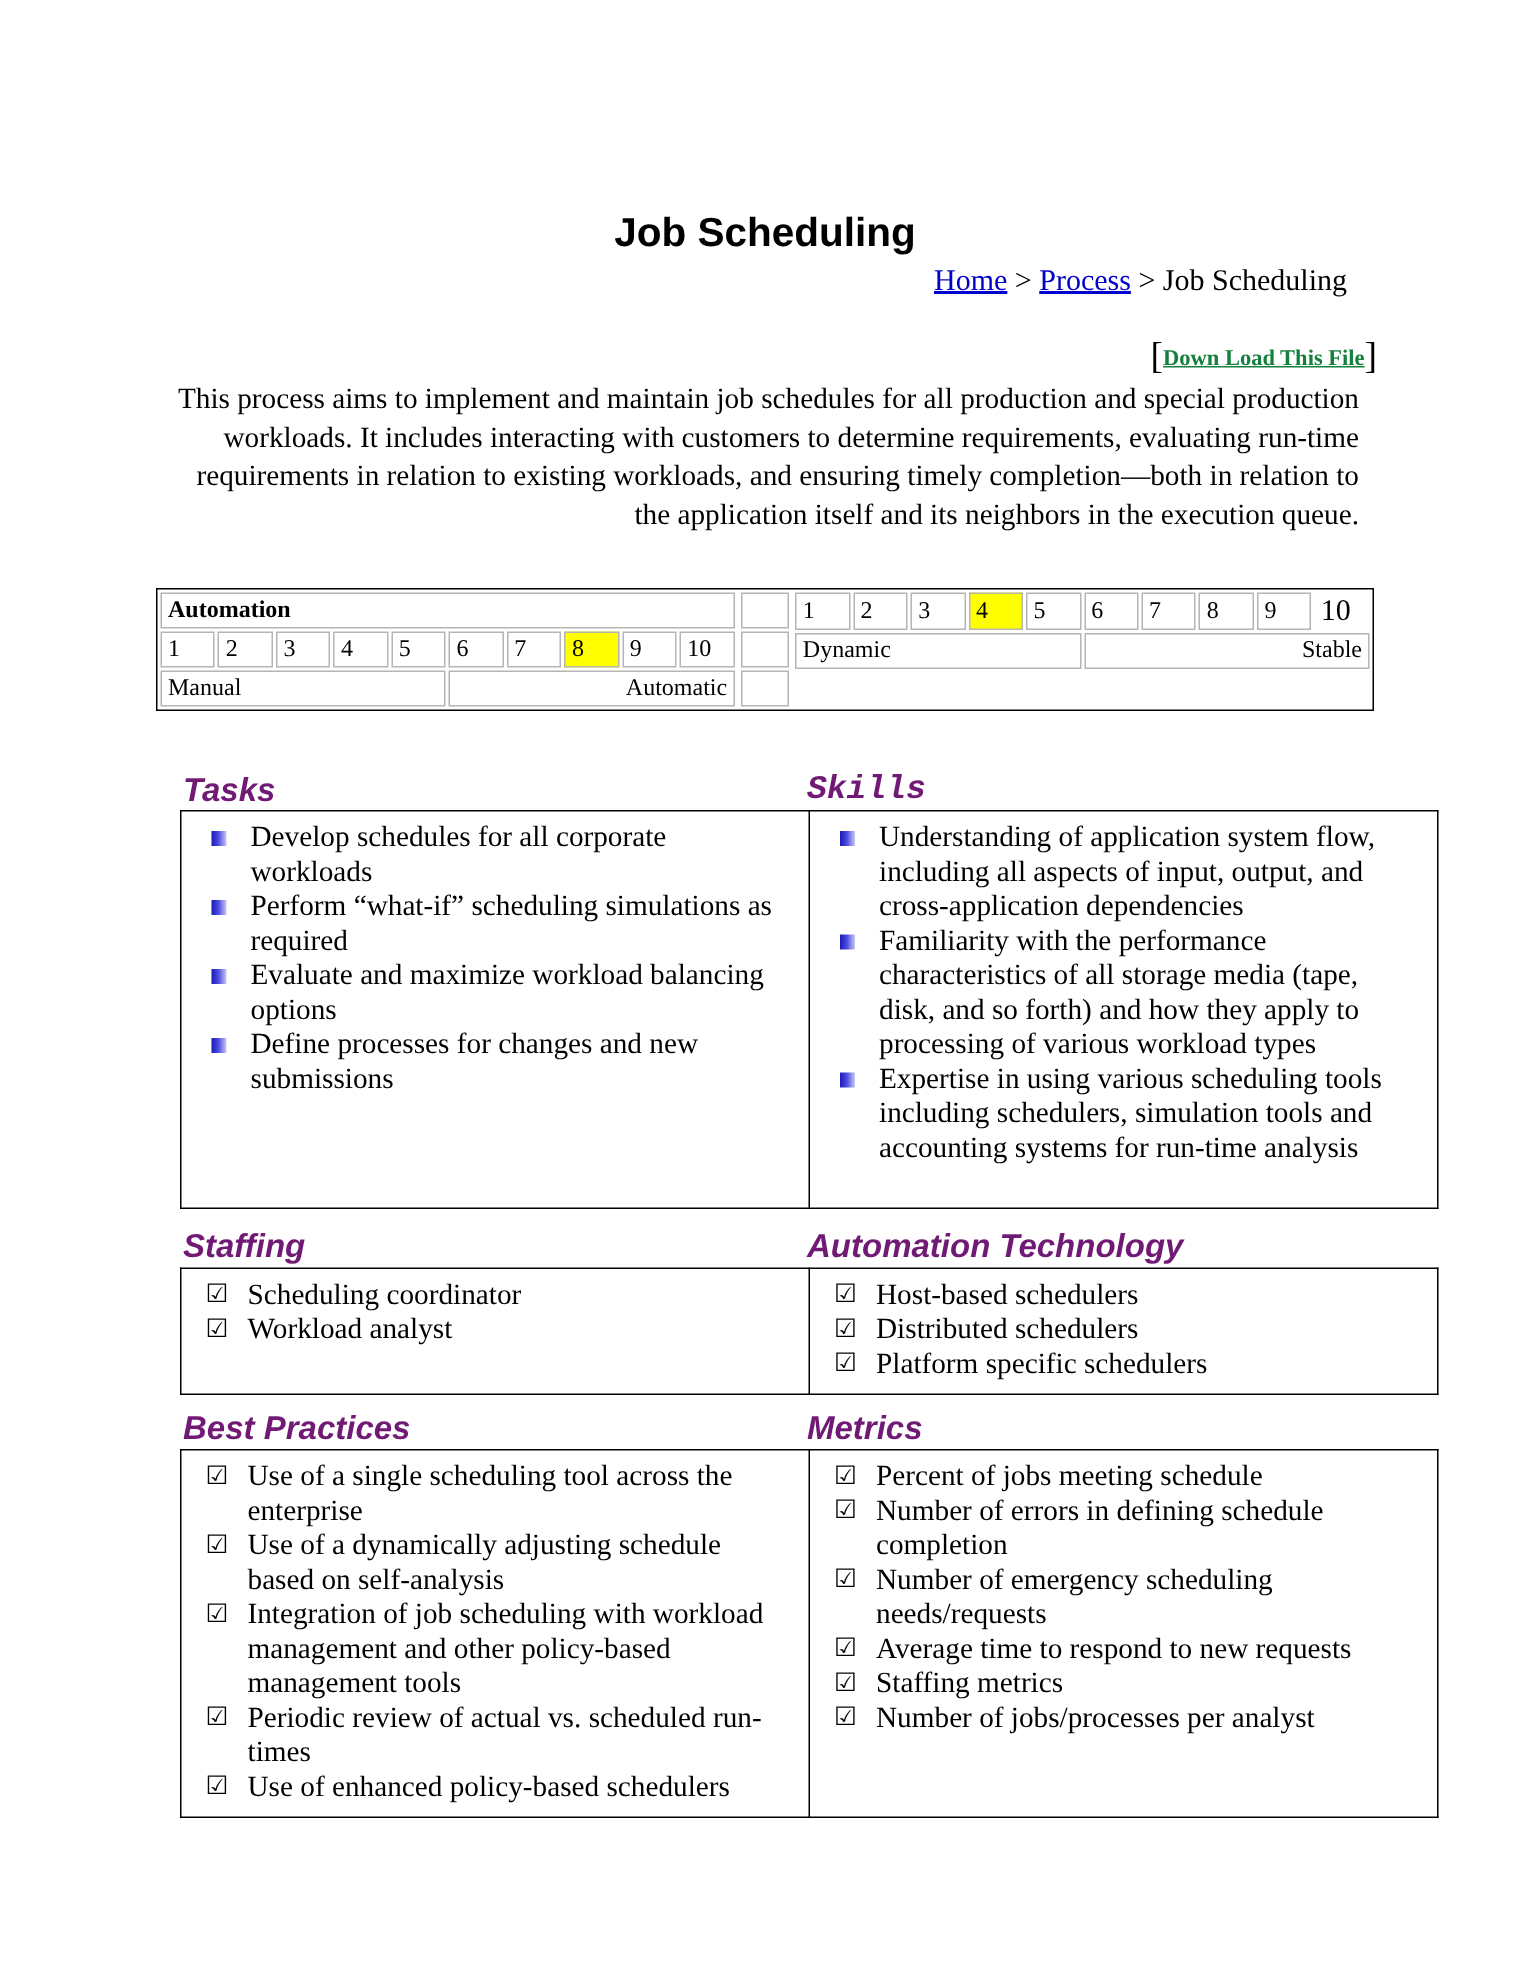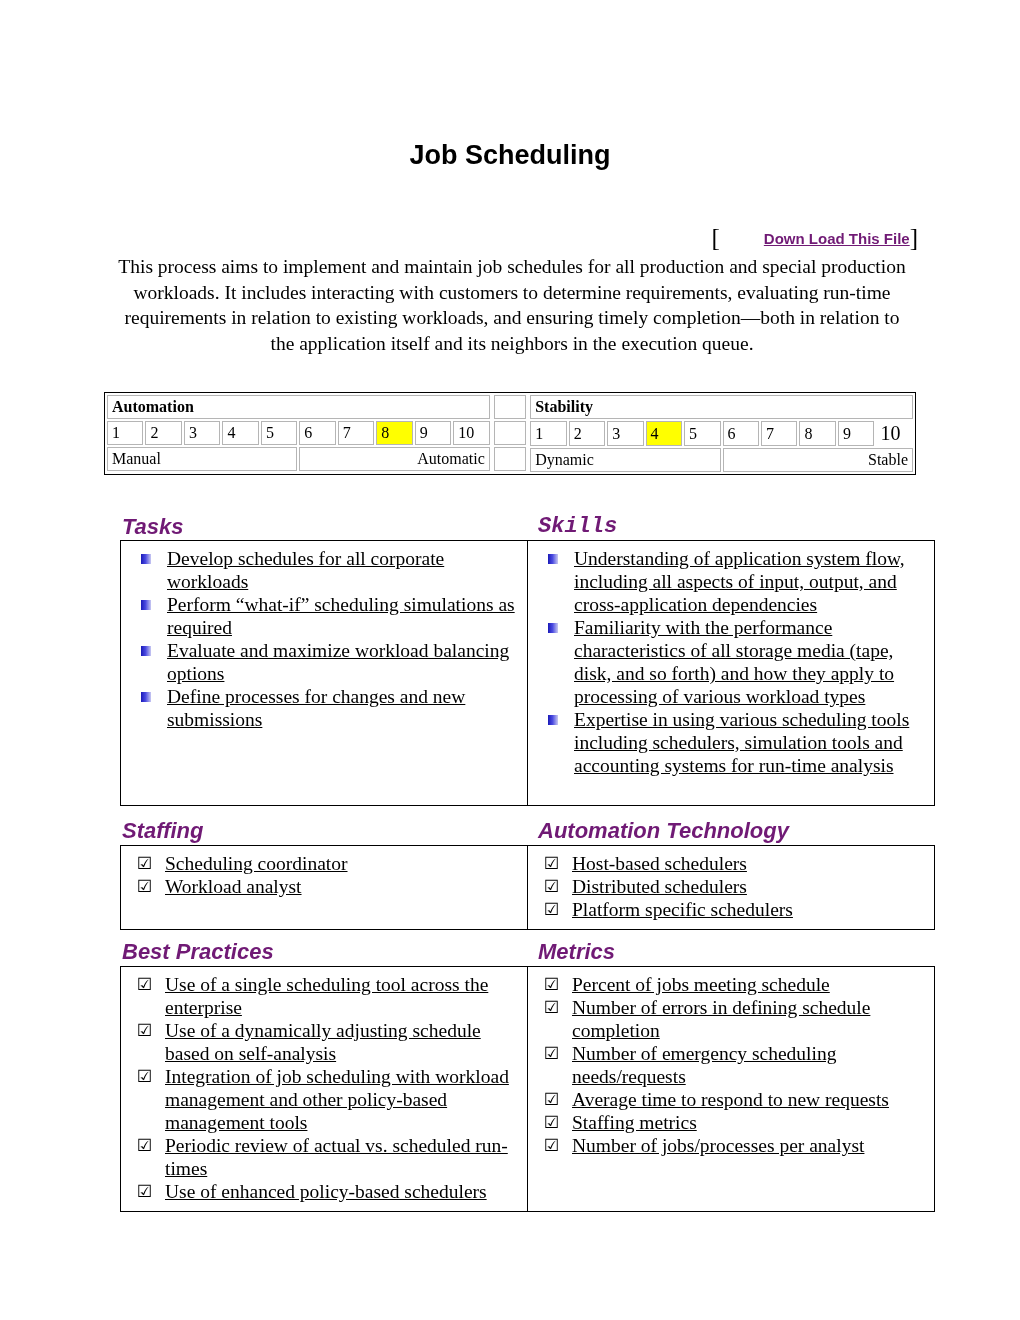--- a/index.html
+++ b/index.html
@@ -59,37 +59,36 @@
     white-space: nowrap;
   }
   .bracket {
     font-family: "Liberation Serif", serif;
     font-size: 25px;
     color: #000;
     font-weight: normal;
     vertical-align: -2px;
   }
   .download-link {
-    font-family: Liberation Sans, sans-serif;
+    font-family: Liberation Serif, serif;
     font-weight: bold;
     font-size: 15px;
-    color: #701a75;
+    color: #15803d;
     text-decoration: underline;
-    margin-left: 44px;
   }
 
   .intro {
     position: absolute;
     left: 118px;
     top: 254px;
     width: 788px;
     font-family: "Liberation Serif", serif;
     font-size: 19.5px;
     line-height: 25.5px;
-    text-align: center;
+    text-align: right;
   }
 
   
   .scales {
     position: absolute;
     left: 104px;
     top: 392px;
     width: 812px;
   }
   .scale-outer {
@@ -156,22 +155,21 @@
   
   .content-tbl {
     position: absolute;
     border-collapse: collapse;
     table-layout: fixed;
     background: #fff;
   }
   .content-tbl td {
     border: 1.6px solid #000;
     vertical-align: top;
-    padding: 6px 8px 8px 8px;
-    text-decoration: underline;
+    padding: 6px 20px 8px 8px;
   }
 
   ul.bul {
     margin: 0;
     padding: 0;
     list-style: none;
   }
   ul.bul li {
     position: relative;
     padding-left: 38px;
@@ -205,20 +203,23 @@
     color: #000;
   }
 </style>
 </head>
 <body>
 
 <div class="page">
 
   <div class="title">Job Scheduling</div>
 
+  <div class="breadcrumb">
+    <a href="#">Home</a><span class="sep"> &gt; </span><a href="#">Process</a><span class="sep"> &gt; </span><span class="current">Job Scheduling</span>
+  </div>
 
   <div class="download-wrap">
     <span class="bracket">[</span><a href="#" class="download-link">Down Load This File</a><span class="bracket">]</span>
   </div>
 
   <div class="intro">This process aims to implement and maintain job schedules for all production and special production workloads. It includes interacting with customers to determine requirements, evaluating run-time requirements in relation to existing workloads, and ensuring timely completion—both in relation to the application itself and its neighbors in the execution queue.</div>
 
   <div class="scales">
     <table class="scale-outer">
       <tbody>
@@ -259,23 +260,20 @@
                   </tr>
             <tr>
                     <td class="empty-cell">&nbsp;</td>
                   </tr>
           </tbody>
               </table>
         </td>
         <td class="half">
           <table class="scale-tbl">
             <tbody>
-                  <tr>
-              <td colspan="10" class="scale-head">Stability</td>
-            </tr>
             <tr>
               <td class="num-cell">1</td>
               <td class="num-cell">2</td>
               <td class="num-cell">3</td>
               <td class="num-cell hl">4</td>
               <td class="num-cell">5</td>
               <td class="num-cell">6</td>
               <td class="num-cell">7</td>
               <td class="num-cell">8</td>
               <td class="num-cell">9</td>

